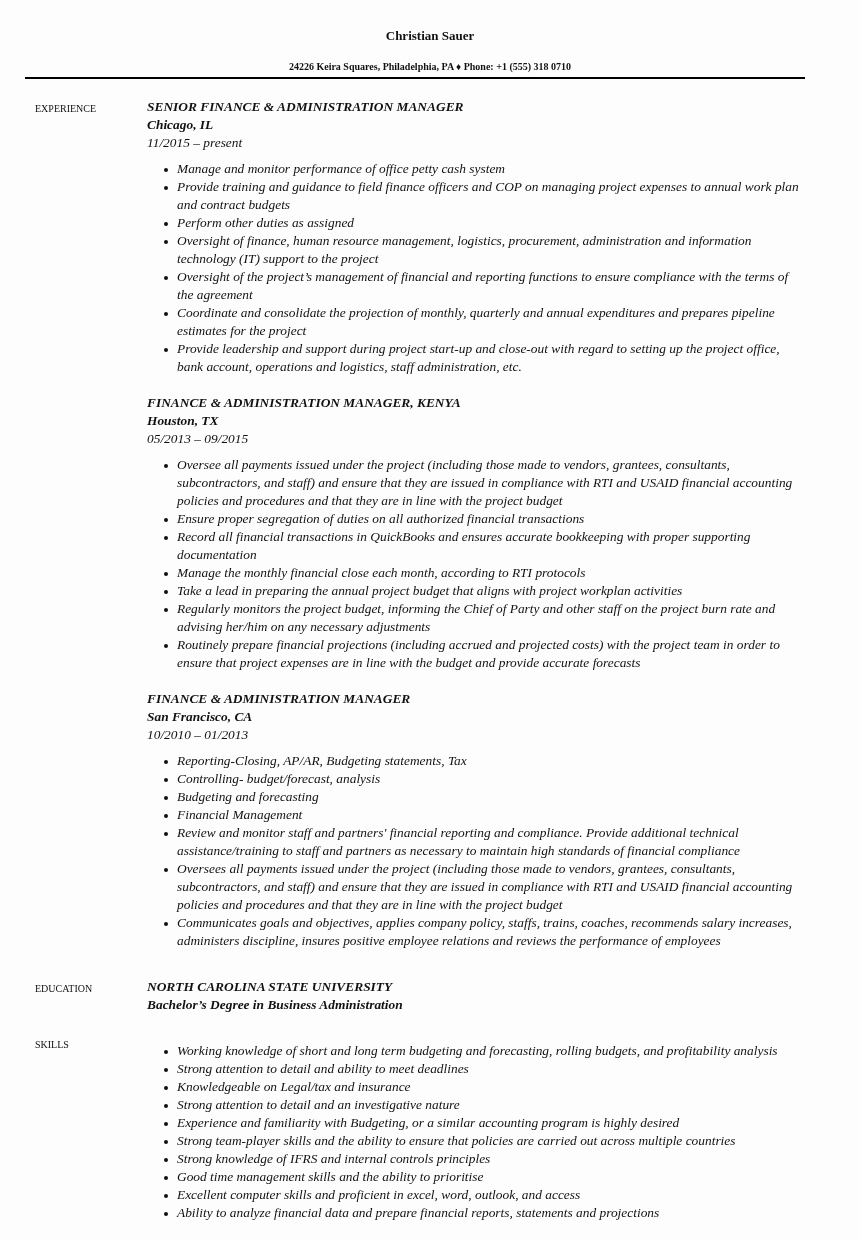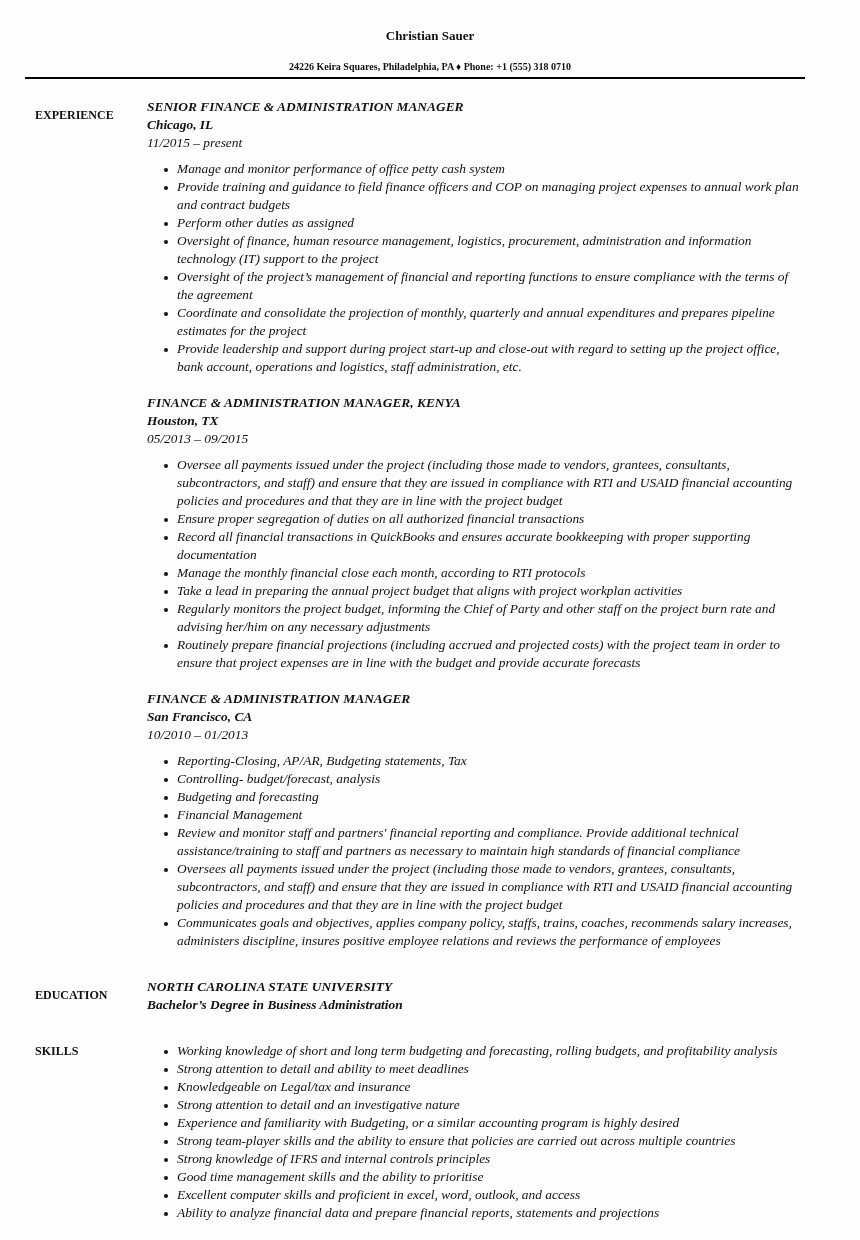--- a/index.html
+++ b/index.html
@@ -21,22 +21,22 @@
   .contact {
     position: absolute; left: 0; right: 0; top: 58px;
     font-size: 10px; font-weight: bold; text-align: center;
   }
   .rule {
     position: absolute; left: 25px; width: 780px; top: 77px; height: 0;
     border-top: 2px solid #000;
   }
   .section { position: absolute; left: 35px; width: 790px; }
   .sec-label {
-    position: absolute; left: 0; top: 8px; width: 120px;
-    font-weight: bold; font-size: 12px;
+    position: absolute; left: 0; top: 2px; width: 120px;
+    font-weight: normal; font-size: 10px;
   }
   .sec-body { position: absolute; left: 112px; width: 660px; font-style: italic; }
   .job { margin-bottom: 18px; }
   .job-title { font-weight: bold; }
   .job-loc { font-weight: bold; }
   ul { margin: 8px; padding: 0; list-style: none; }
   li { position: relative; padding-left: 22px; }
   li::before {
     content: "";
     position: absolute; left: 9px; top: 8px;

